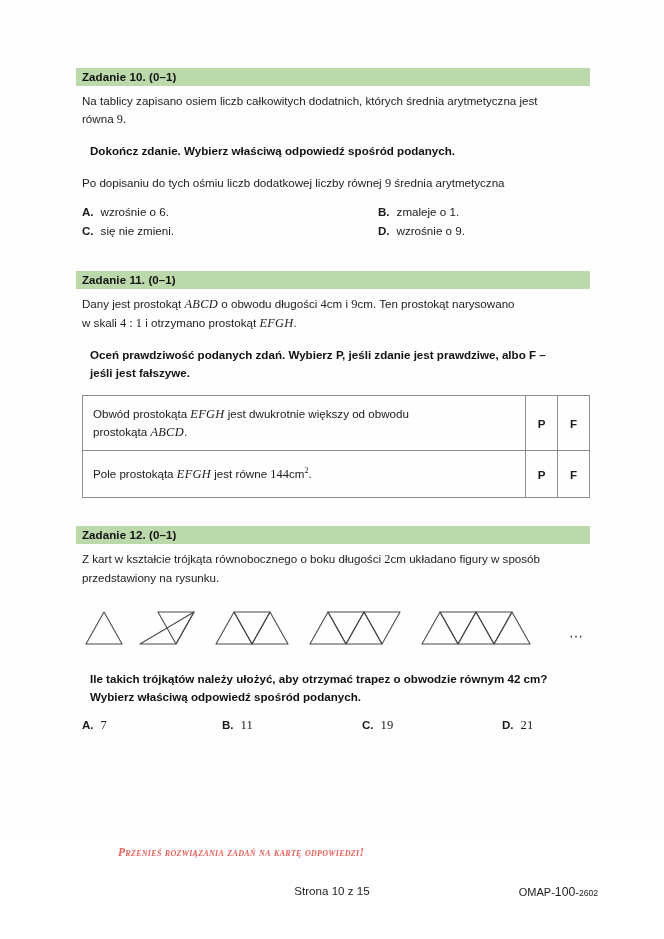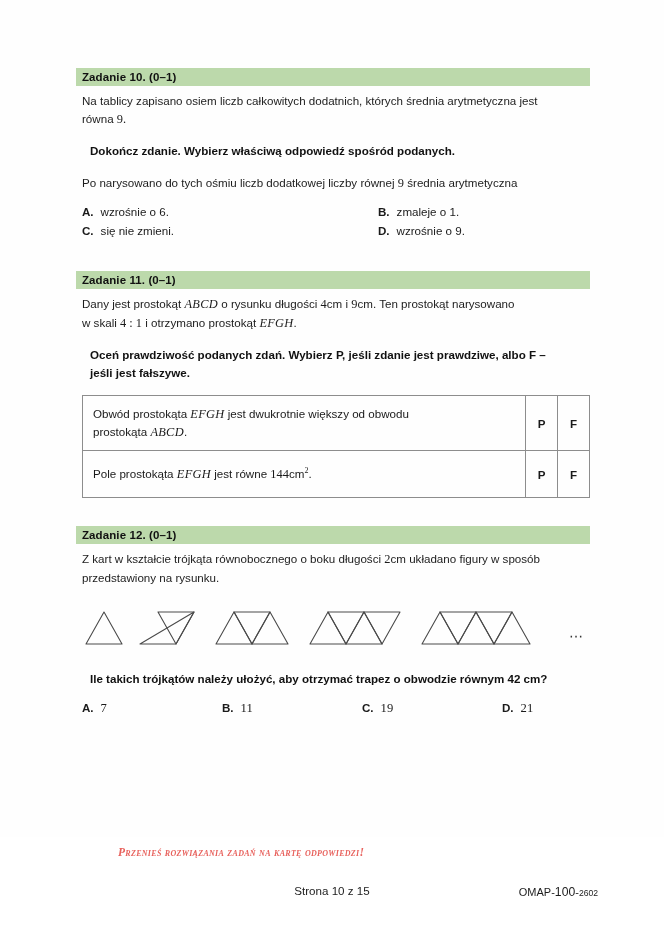--- a/index.html
+++ b/index.html
@@ -193,21 +193,21 @@
 
     <div class="body-text">
       <span>Na tablicy zapisano osiem liczb całkowitych dodatnich, których średnia arytmetyczna jest</span><br>
       <span>równa</span>
       <span class="num">9.</span>
     </div>
 
     <div class="prompt">Dokończ zdanie. Wybierz właściwą odpowiedź spośród podanych.</div>
 
     <div class="body-text" style="margin-top:14px;">
-      <span>Po narysowano do tych ośmiu liczb dodatkowej liczby równej</span>
+      <span>Po dopisaniu do tych ośmiu liczb dodatkowej liczby równej</span>
       <span class="num">9</span>
       <span>średnia arytmetyczna</span>
     </div>
 
     <div class="options">
       <div class="opt">
         <span class="opt-letter">A.</span>
         <span class="opt-text">wzrośnie o  6.</span>
       </div>
       <div class="opt">
@@ -222,21 +222,21 @@
         <span class="opt-letter">D.</span>
         <span class="opt-text">wzrośnie o  9.</span>
       </div>
     </div>
 
     <div class="task-bar" style="margin-top:34px;">Zadanie 11. (0–1)</div>
 
     <div class="body-text">
       <span>Dany jest prostokąt</span>
       <span class="mathit">ABCD</span>
-      <span>o rysunku długości</span>
+      <span>o obwodu długości</span>
       <span class="num">4</span><span>cm</span>
       <span>i</span>
       <span class="num">9</span><span>cm.</span>
       <span>Ten prostokąt narysowano</span><br>
       <span>w skali</span>
       <span class="num">4 : 1</span>
       <span>i otrzymano prostokąt</span>
       <span class="mathit">EFGH</span><span>.</span>
     </div>
 
@@ -314,20 +314,21 @@
             <polygon points="72,40 108,40 90,8"></polygon>
           </g>
         </g>
       </svg>
       <span class="ellipsis-fig">⋯</span>
     </div>
 
     <div class="prompt" style="margin-top:18px;">
       <span>Ile takich trójkątów należy ułożyć, aby otrzymać trapez o obwodzie równym</span>
       <span>42 cm?</span><br>
+      <span>Wybierz właściwą odpowiedź spośród podanych.</span>
     </div>
 
     <div class="options four">
       <div class="opt">
         <span class="opt-letter">A.</span>
         <span class="opt-text serifnum">7</span>
       </div>
       <div class="opt">
         <span class="opt-letter">B.</span>
         <span class="opt-text serifnum">11</span>

